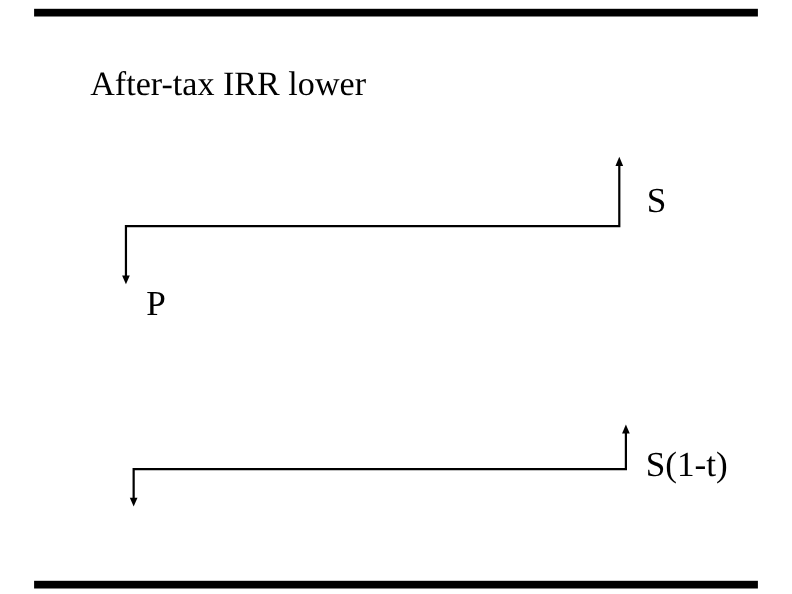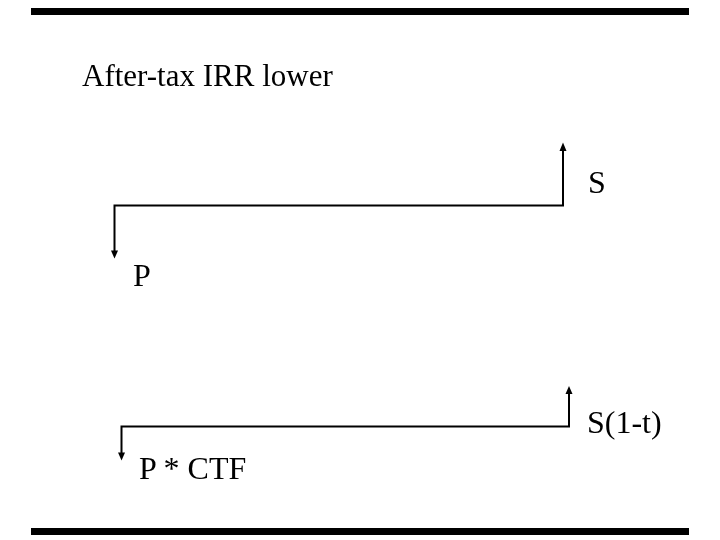--- a/index.html
+++ b/index.html
@@ -75,17 +75,16 @@
       <path d="M 121.5 460.5 L 118 452.5 L 125 452.5 Z" fill="#000000"></path>
     </g>
   </svg>
 
   <div class="cf-label label-s">S</div>
 
   <div class="cf-label label-p">P</div>
 
   <div class="cf-label label-s1t">S(1-t)</div>
 
-  <div class="cf-label label-pctf">P * CTF</div>
 
   <div class="border-bar bottom"></div>
 
 </div>
 
 </body></html>

